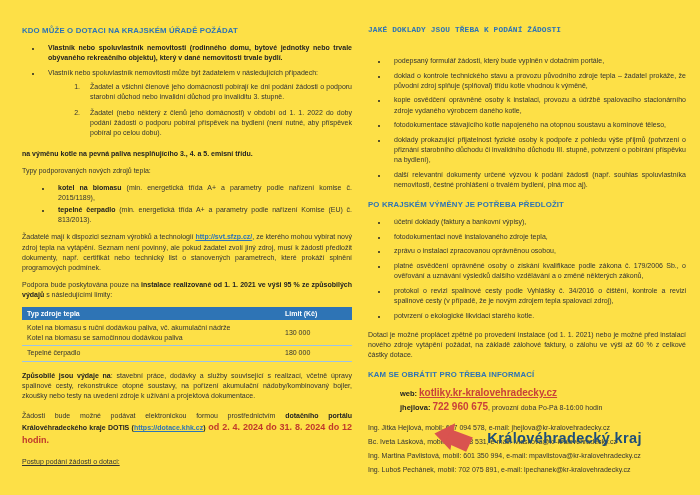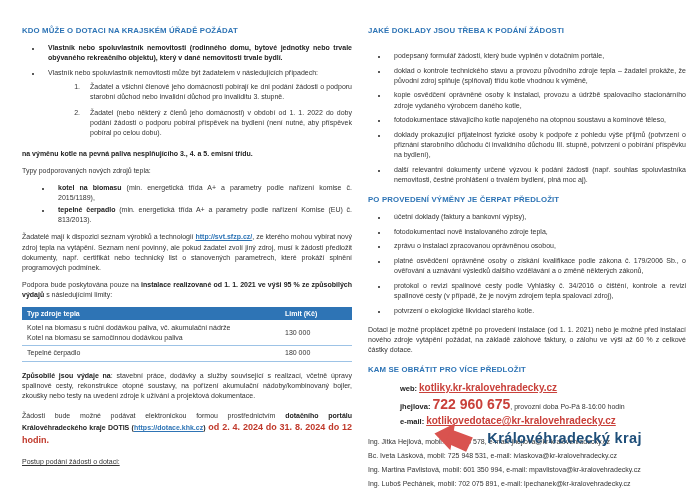--- a/index.html
+++ b/index.html
@@ -1,19 +1,19 @@
 <!DOCTYPE html>
 <html><head>
 <meta charset="utf-8">
 <style>
   html,body { margin:0; padding:0; background:#e9e9e9; }
   .page {
     position:relative;
     width:700px; height:495px;
-    background:#ffffff;
+    background:#fde047;
     font-family:"Liberation Sans", sans-serif;
     color:#333;
     overflow:hidden;
     box-sizing:border-box;
   }
   .columns {
     display:flex;
     padding:26px 12px 0 22px;
     gap:16px;
     box-sizing:border-box;
@@ -49,21 +49,21 @@
     font-size:7px; line-height:1.4; padding:2.5px 5px;
     border-bottom:1.6px solid #9dc3e6; vertical-align:middle; color:#333;
   }
 
   .deadline-red { color:#c0392b; font-weight:bold; font-size:9px; }
   .steps-label { text-decoration:underline; }
 
   .contact-line { font-size:7px; margin-bottom:3px; }
   .contact-line .lbl { font-weight:bold; font-size:7.5px; color:#222;padding-left:32px; }
   .red-link { color:#c9403a; font-weight:bold; font-size:10px; text-decoration:underline; cursor:pointer; }
-  .red-strong { color:#c9403a; font-weight:bold; font-size:14px; }
+  .red-strong { color:#c9403a; font-weight:bold; font-size:10px; }
   .people { margin-top:12px; }
   .person-line { font-size:7px; margin-bottom:7px; color:#333; }
 
   .logo {
     position:absolute; right:58px; bottom:40px;
     display:flex; align-items:center; gap:9px;
   }
   .logo-text { color:#1e4e79; font-weight:bold; font-size:14.5px; letter-spacing:.4px; white-space:nowrap; }
 </style>
 </head>
@@ -126,49 +126,48 @@
       <div class="section">
         <p class="txt"><span>Žádosti bude možné podávat elektronickou formou prostřednictvím </span><span class="b">dotačního portálu Královéhradeckého kraje DOTIS</span><span class="b"> (</span><a class="blue-link">https://dotace.khk.cz</a><span class="b">)</span><span class="deadline-red"> od 2. 4. 2024 do 31. 8. 2024 do 12 hodin.</span></p>
         <p class="txt steps-label" style="margin-top:10px;">Postup podání žádosti o dotaci:</p>
 
       </div>
     </div>
 
     <div class="col-right">
 
       <div class="section">
-        <h2 class="section-heading" style="margin-bottom:16px;">JAKÉ DOKLADY JSOU TŘEBA K PODÁNÍ ŽÁDOSTI</h2>
+        <h2 class="section-heading" style="margin-bottom:22px;font-family:Liberation Mono, monospace;">JAKÉ DOKLADY JSOU TŘEBA K PODÁNÍ ŽÁDOSTI</h2>
         <ul class="bullets">
           <li>podepsaný formulář žádosti, který bude vyplněn v dotačním portále,</li>
           <li>doklad o kontrole technického stavu a provozu původního zdroje tepla – žadatel prokáže, že původní zdroj splňuje (splňoval) třídu kotle vhodnou k výměně,</li>
           <li>kopie osvědčení oprávněné osoby k instalaci, provozu a údržbě spalovacího stacionárního zdroje vydaného výrobcem daného kotle,</li>
           <li>fotodokumentace stávajícího kotle napojeného na otopnou soustavu a komínové těleso,</li>
           <li>doklady prokazující přijatelnost fyzické osoby k podpoře z pohledu výše příjmů (potvrzení o přiznání starobního důchodu či invalidního důchodu III. stupně, potvrzení o pobírání příspěvku na bydlení),</li>
           <li>další relevantní dokumenty určené výzvou k podání žádosti (např. souhlas spoluvlastníka nemovitosti, čestné prohlášení o trvalém bydlení, plná moc aj).</li>
         </ul>
       </div>
 
       <div class="section">
-        <h2 class="section-heading">PO PROVEDENÍ VÝMĚNY JE ČERPAT PŘEDLOŽIT</h2>
+        <h2 class="section-heading">PO KRAJSKÉM VÝMĚNY JE POTŘEBA PŘEDLOŽIT</h2>
         <ul class="bullets">
           <li>účetní doklady (faktury a bankovní výpisy),</li>
           <li>fotodokumentaci nově instalovaného zdroje tepla,</li>
           <li>zprávu o instalaci zpracovanou oprávněnou osobou,</li>
           <li>platné osvědčení oprávněné osoby o získání kvalifikace podle zákona č. 179/2006 Sb., o ověřování a uznávání výsledků dalšího vzdělávání a o změně některých zákonů,</li>
           <li>protokol o revizi spalinové cesty podle Vyhlášky č. 34/2016 o čištění, kontrole a revizi spalinové cesty (v případě, že je novým zdrojem tepla spalovací zdroj),</li>
           <li>potvrzení o ekologické likvidaci starého kotle.</li>
         </ul>
         <p class="txt" style="margin-top:9px;">Dotaci je možné proplácet zpětně po provedení instalace (od 1. 1. 2021) nebo je možné před instalací nového zdroje vytápění požádat, na základě zálohové faktury, o zálohu ve výši až 60 % z celkové částky dotace.</p>
       </div>
 
       <div class="section">
-        <h2 class="section-heading">KAM SE OBRÁTIT PRO VÍCE PŘEDLOŽIT</h2>
+        <h2 class="section-heading">KAM SE OBRÁTIT PRO TŘEBA INFORMACÍ</h2>
         <div class="contact-line"><span class="lbl">web:</span> <a class="red-link">kotliky.kr-kralovehradecky.cz</a></div>
         <div class="contact-line"><span class="lbl">jhejlova:</span> <span class="red-strong">722 960 675</span><span>, provozní doba Po-Pá 8-16:00 hodin</span></div>
-        <div class="contact-line"><span class="lbl">e-mail:</span> <a class="red-link">kotlikovedotace@kr-kralovehradecky.cz</a></div>
         <div class="people">
           <div class="person-line">Ing. Jitka Hejlová, mobil: 607 094 578, e-mail: jhejlova@kr-kralovehradecky.cz</div>
           <div class="person-line">Bc. Iveta Lásková, mobil: 725 948 531, e-mail: ivlaskova@kr-kralovehradecky.cz</div>
           <div class="person-line">Ing. Martina Pavlistová, mobil: 601 350 994, e-mail: mpavlistova@kr-kralovehradecky.cz</div>
           <div class="person-line">Ing. Luboš Pechánek, mobil: 702 075 891, e-mail: lpechanek@kr-kralovehradecky.cz</div>
         </div>
       </div>
     </div>
   </div>
 

